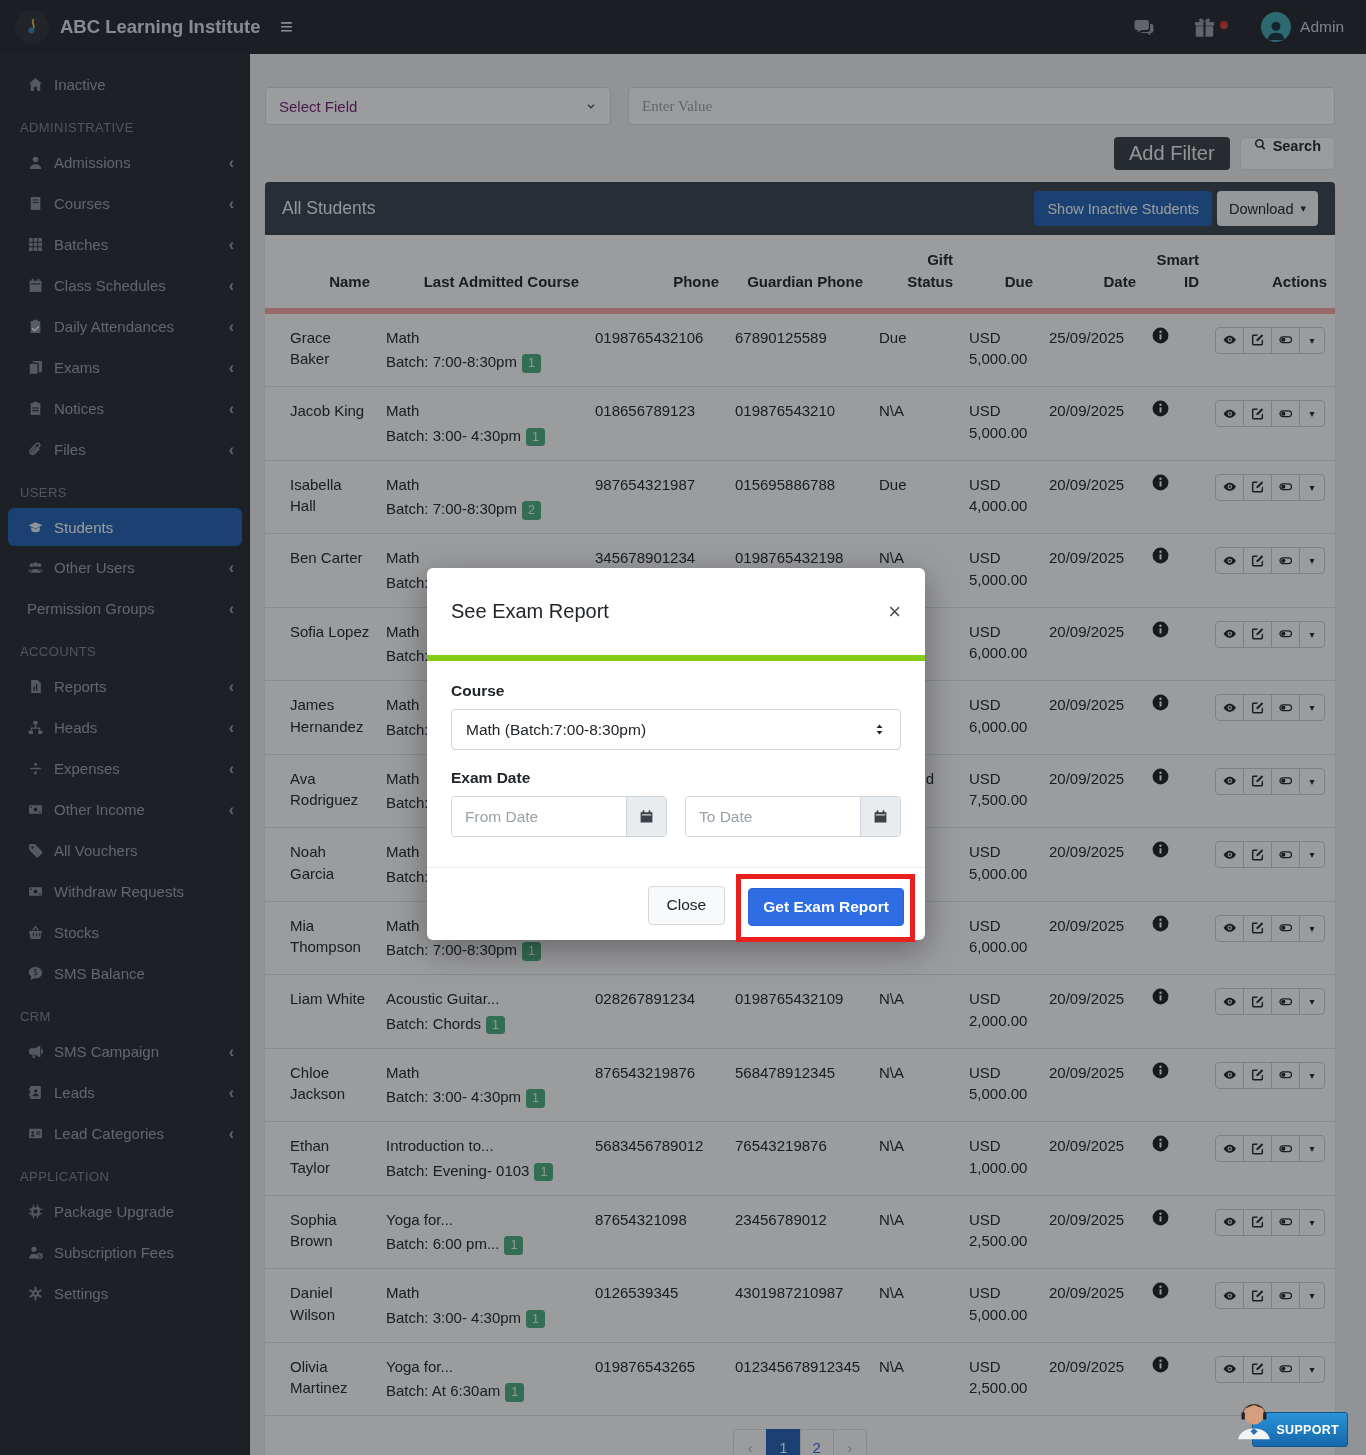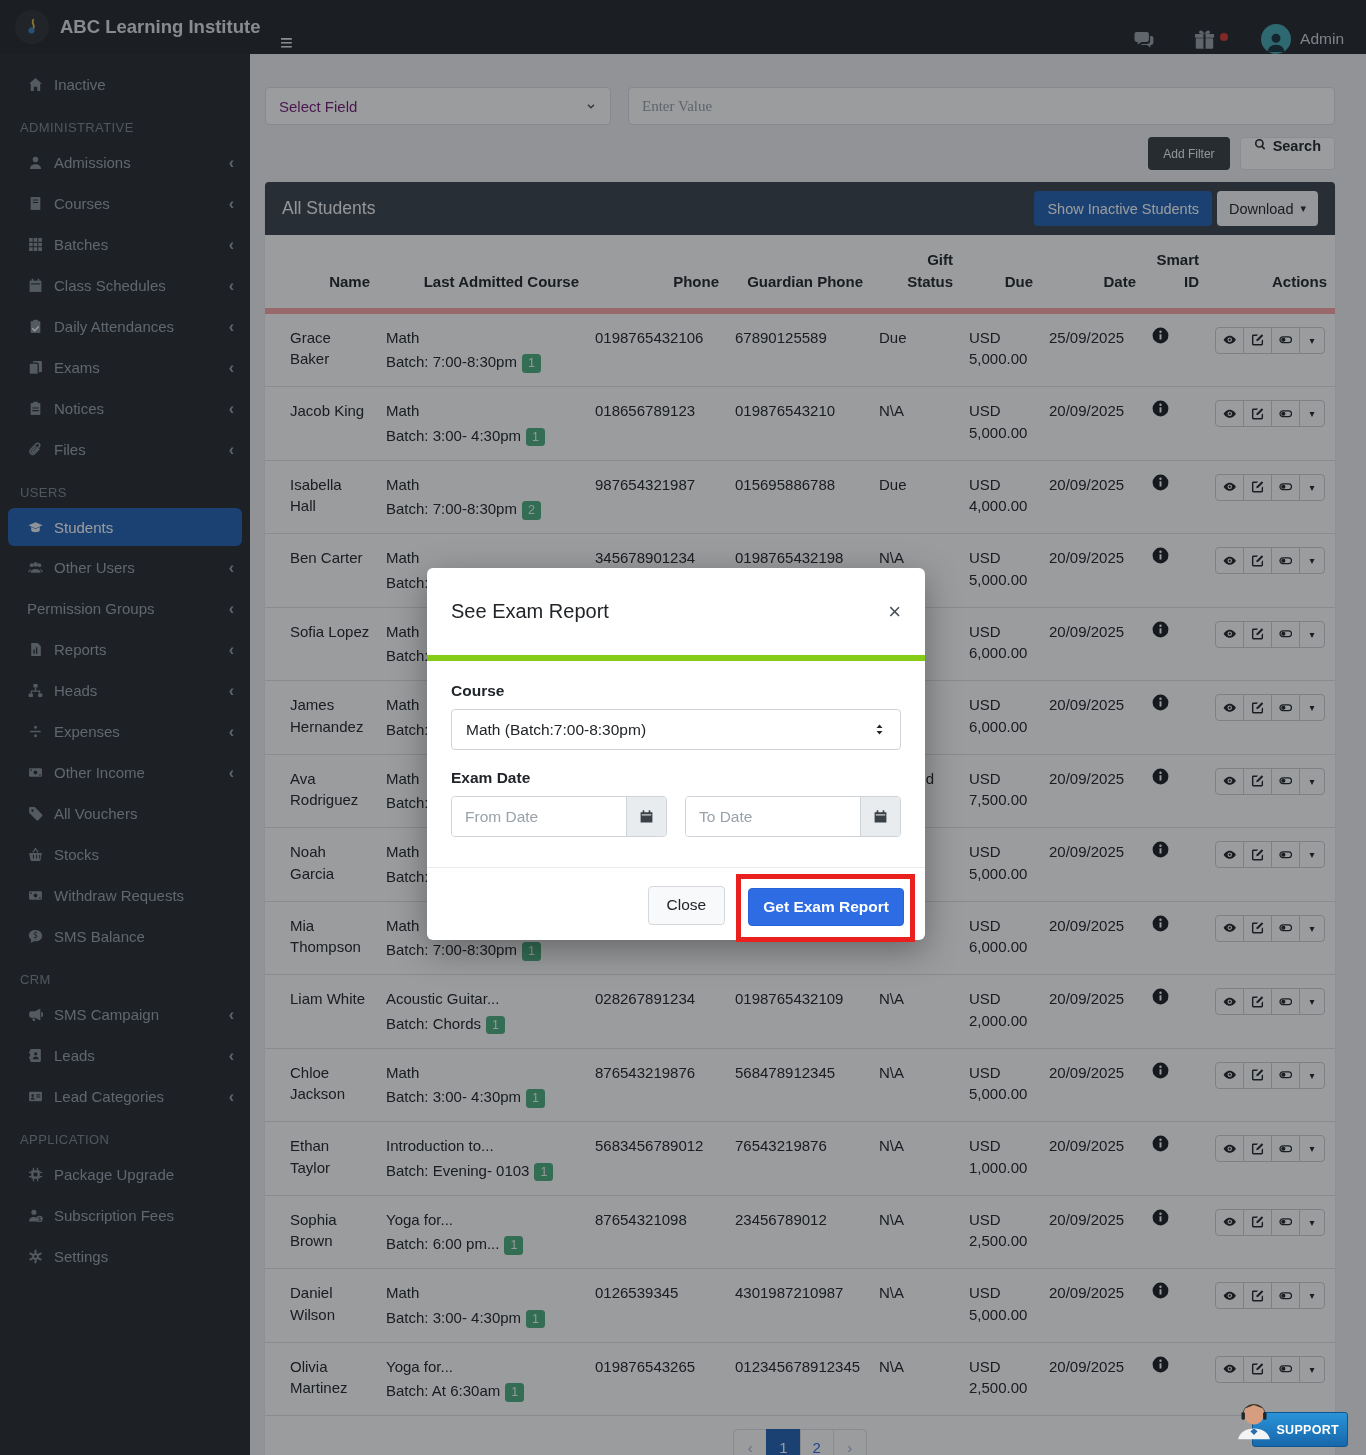--- a/index.html
+++ b/index.html
@@ -1,21 +1,21 @@
 <!DOCTYPE html>
 <html><head>
 <meta charset="utf-8">
 <style>
   * { margin:0; padding:0; box-sizing:border-box; }
   html,body { width:1366px; height:1455px; }
   body { font-family:"Liberation Sans", sans-serif; background:#eef0f2; overflow:hidden; }
   .screen { position:relative; width:1366px; height:1455px; overflow:hidden; background:#eef0f2; }
 
   
-  .navbar { position:absolute; top:0; left:0; width:100%; height:54px; background:#23272b; display:flex; align-items:flex-end; z-index:10; }
+  .navbar { position:absolute; top:0; left:0; width:100%; height:54px; background:#23272b; display:flex; align-items:center; z-index:10; }
   .brand { width:250px; height:100%; display:flex; align-items:center; gap:11px; padding-left:15px; flex:none; }
   .logo { width:34px; height:34px; border-radius:50%; background:#2e3338; display:flex; align-items:center; justify-content:center; flex:none; }
   .logo svg { width:20px; height:20px; }
   .brand-text { color:#dde1e5; font-size:18.5px; font-weight:bold; white-space:nowrap; }
   .hamburger { color:#dfe3e7; font-size:22px; margin-left:30px; cursor:pointer; line-height:1; }
   .nav-right { margin-left:auto; display:flex; align-items:center; padding-right:22px; }
   .nav-ic svg { width:21px; height:21px; fill:#9aa1a8; }
   .chat-wrap { margin-right:40px; display:flex; cursor:pointer; }
   .gift-wrap { position:relative; margin-right:46px; display:flex; cursor:pointer; }
   .dot { position:absolute; right:-13px; top:4px; width:8px; height:8px; border-radius:50%; background:#d63a32; }
@@ -35,21 +35,21 @@
   .side-item.active .side-icon svg { fill:#e8eef6; }
 
   
   .main { position:absolute; left:250px; top:54px; width:1116px; height:1401px; background:#eef0f2; padding:33px 31px 0 15px; }
   .filter-row { display:flex; gap:17px; }
   .f-select { width:346px; height:38px; background:#fff; border:1px solid #d9dce1; border-radius:4px; display:flex; align-items:center; justify-content:space-between; padding:0 13px; color:#701a75; font-size:15px; flex:none; cursor:pointer; }
   .chev-ic svg { width:12px; height:12px; }
   .f-input { flex:1; height:38px; border:1px solid #d9dce1; border-radius:4px; padding:0 13px; font-size:15px; color:#212529; font-family:Liberation Serif, serif; background:#fff; }
   .f-input::placeholder { color:#9aa1a8; }
   .filter-btns { display:flex; justify-content:flex-end; gap:10px; margin-top:12px; }
-  .btn-addfilter { height:33px; padding:0 15px; background:#373e44; color:#f0f2f4; border:none; border-radius:4px; font-size:12px; font-family:inherit; cursor:pointer; }
+  .btn-addfilter { height:33px; padding:0 15px; background:#373e44; color:#f0f2f4; border:none; border-radius:4px; font-size:20px; font-family:inherit; cursor:pointer; }
   .btn-search { height:33px; padding:0 13px; background:#fff; color:#212529; border:1px solid #e2e4e7; border-radius:4px; font-size:14.5px; display:flex; gap:6px; font-family:inherit; cursor:pointer; font-weight:bold; }
   .btn-search svg { width:13px; height:13px; fill:#212529; }
 
   .card { margin-top:12px; background:#fff; border-radius:4px; box-shadow:0 1px 2px rgba(0,0,0,.08); }
   .card-head { height:53px; background:#39424b; border-radius:4px 4px 0 0; display:flex; align-items:center; padding:0 17px; }
   .card-title { color:#f1f3f5; font-size:17.5px; }
   .card-head-btns { margin-left:auto; display:flex; gap:5px; }
   .btn-inactive { height:35px; padding:0 13px; background:#2262b2; color:#fff; border:none; border-radius:4px; font-size:14.5px; font-family:inherit; cursor:pointer; }
   .btn-download { height:35px; padding:0 12px; background:#f6f7f8; color:#212529; border:none; border-radius:4px; font-size:14.5px; font-family:inherit; cursor:pointer; display:flex; align-items:center; gap:7px; }
   .dl-caret { font-size:11px; }
@@ -256,20 +256,21 @@
             <path d="M.2 11.2C.4 9.6 1.6 8.5 3 8.3a5.8 5.8 0 0 0-1.6 2.9Zm13.6 0h-1.2A5.8 5.8 0 0 0 11 8.3c1.4.2 2.6 1.3 2.8 2.9Z"></path>
           </svg>
         </span>
         <span class="side-label">Other Users</span>
         <span class="side-chev">‹</span>
       </div>
       <div class="side-item">
         <span class="side-label">Permission Groups</span>
         <span class="side-chev">‹</span>
       </div>
+      <div class="side-section">ACCOUNTS</div>
       <div class="side-item">
         <span class="side-icon">
           <svg viewBox="0 0 14 14">
             <path d="M3 1h6l3 3v9H3Z"></path>
             <path fill="#262b31" d="M5 7h1.3v4H5Zm2.4-2h1.3v6H7.4Z"></path>
           </svg>
         </span>
         <span class="side-label">Reports</span>
         <span class="side-chev">‹</span>
       </div>
@@ -313,37 +314,37 @@
           <svg viewBox="0 0 14 14">
             <path d="M1 2a1 1 0 0 1 1-1h4.3L13 7.7a1.4 1.4 0 0 1 0 2L9.7 13a1.4 1.4 0 0 1-2 0L1 6.3Z"></path>
             <circle fill="#262b31" cx="4.2" cy="4.2" r="1.1"></circle>
           </svg>
         </span>
         <span class="side-label">All Vouchers</span>
       </div>
       <div class="side-item">
         <span class="side-icon">
           <svg viewBox="0 0 14 14">
-            <path d="M1 5.5h12L11.8 12a1.3 1.3 0 0 1-1.3 1H3.5A1.3 1.3 0 0 1 2.2 12Z"></path>
-            <path fill="none" stroke="#848d95" stroke-width="1.2" d="M4.5 5 7 1.5 9.5 5"></path>
-            <path fill="#262b31" d="M4.6 7.2h1v3.6h-1Zm2.9 0h1v3.6h-1Zm2.9 0h1v3.6h-1Z"></path>
-          </svg>
-        </span>
-        <span class="side-label">Stocks</span>
-      </div>
-      <div class="side-item">
-        <span class="side-icon">
-          <svg viewBox="0 0 14 14">
             <rect x="1" y="3" width="12" height="8" rx="1"></rect>
             <circle fill="#262b31" cx="7" cy="7" r="1.8"></circle>
             <rect fill="#262b31" x="2.2" y="4.2" width="1.4" height="1.2"></rect>
             <rect fill="#262b31" x="10.4" y="8.6" width="1.4" height="1.2"></rect>
           </svg>
         </span>
         <span class="side-label">Withdraw Requests</span>
+      </div>
+      <div class="side-item">
+        <span class="side-icon">
+          <svg viewBox="0 0 14 14">
+            <path d="M1 5.5h12L11.8 12a1.3 1.3 0 0 1-1.3 1H3.5A1.3 1.3 0 0 1 2.2 12Z"></path>
+            <path fill="none" stroke="#848d95" stroke-width="1.2" d="M4.5 5 7 1.5 9.5 5"></path>
+            <path fill="#262b31" d="M4.6 7.2h1v3.6h-1Zm2.9 0h1v3.6h-1Zm2.9 0h1v3.6h-1Z"></path>
+          </svg>
+        </span>
+        <span class="side-label">Stocks</span>
       </div>
       <div class="side-item">
         <span class="side-icon">
           <svg viewBox="0 0 14 14">
             <path d="M7 1C3.4 1 .8 3.2.8 6c0 1.6.9 3 2.2 3.9L2.6 13l3-1.6c.5.1.9.1 1.4.1 3.6 0 6.2-2.2 6.2-5S10.6 1 7 1Z"></path>
             <text x="7" y="8.6" font-size="7.5" text-anchor="middle" fill="#262b31" font-family="DejaVu Sans, sans-serif">$</text>
           </svg>
         </span>
         <span class="side-label">SMS Balance</span>
       </div>

